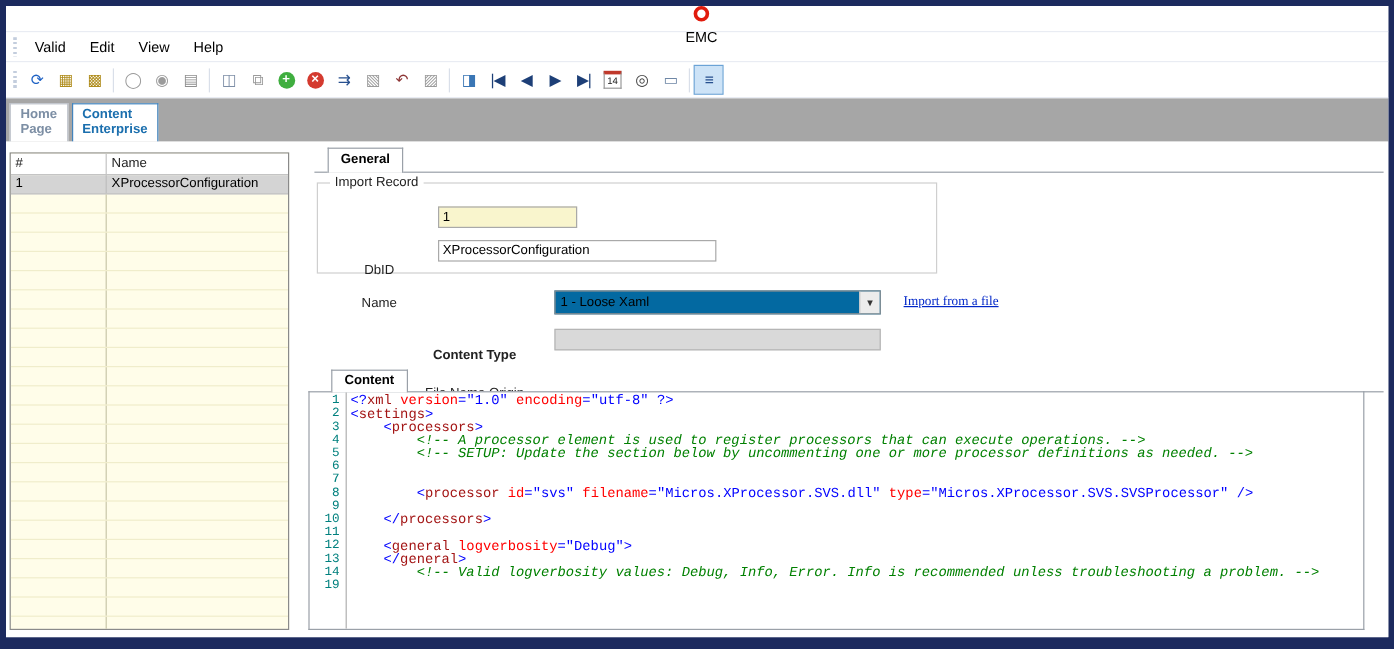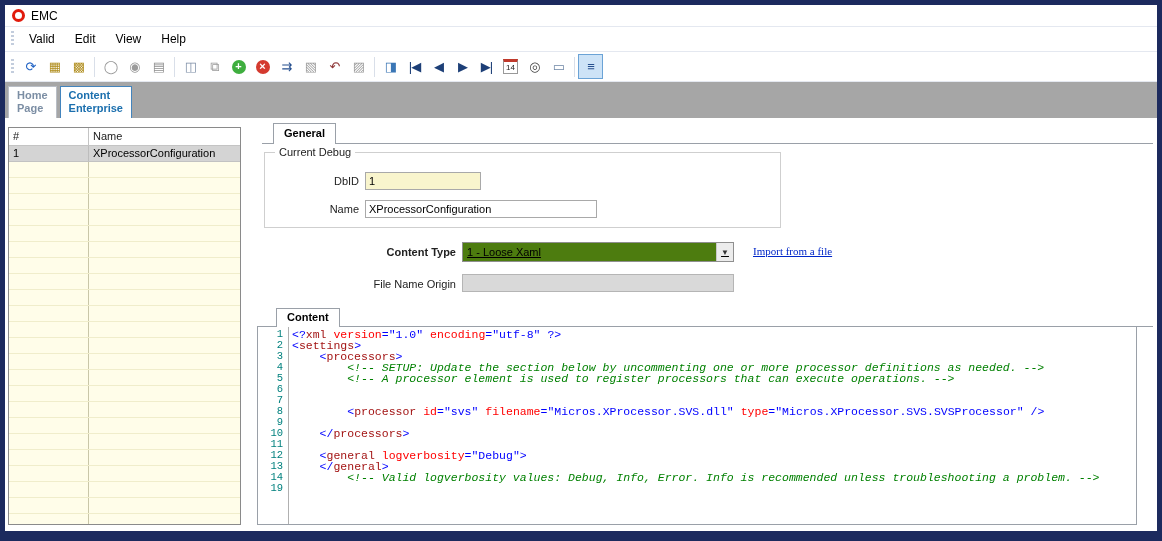--- a/index.html
+++ b/index.html
@@ -3,21 +3,21 @@
 <meta charset="utf-8">
 <style>
   html,body{margin:0;padding:0;background:#fff;}
   *{box-sizing:border-box;}
   .window{
     width:1162px;height:541px;position:relative;background:#fff;
     border:5px solid #1c2a5e;border-bottom-width:10px;
     font-family:"Liberation Sans",sans-serif;color:#000;overflow:hidden;
   }
   
-  .titlebar{height:22px;display:flex;align-items:center;gap:6px;padding-left:7px;border-bottom:1px solid #e4e8f0;background:#fff;}
+  .titlebar{height:22px;display:flex;align-items:center;gap:6px;padding-left:7px;border-bottom:1px solid #e4e8f0;background:#fff;flex-direction:column;}
   .logo{width:13px;height:13px;border-radius:50%;border:3.5px solid #e11b0c;flex:none;}
   .title-text{font-size:12px;}
   
   .menubar{height:25px;display:flex;align-items:center;padding-left:4px;border-bottom:1px solid #e4e8f0;background:#fff;}
   .grip{width:3px;height:16px;margin:0 5px 0 2px;background:repeating-linear-gradient(to bottom,#c3cddd 0 2px,transparent 2px 4px);flex:none;}
   .menu-item{padding:3px 10px;font-size:12px;cursor:default;}
   
   .toolbar{height:30px;display:flex;align-items:center;padding-left:4px;border-bottom:1px solid #e4e8f0;background:#fff;}
   .tb-items{display:flex;align-items:center;gap:1px;}
   .tb-btn{width:23px;height:23px;display:flex;align-items:center;justify-content:center;cursor:default;}
@@ -42,25 +42,25 @@
   .grid-row{display:flex;height:16px;flex:none;border-bottom:1px solid #f0edcb;}
   .grid-row.selected{background:#d4d4d4;border-bottom-color:#c2c2c2;}
   .grid-row.selected .c0{border-right-color:#bdbdbd;}
   .grid-cell{font-size:11px;padding:1px 4px;white-space:nowrap;overflow:hidden;}
   
   .page-tab{position:absolute;background:#fff;border:1px solid #9aa0a8;border-bottom:none;font-size:11px;font-weight:bold;padding:3px 10px;z-index:2;cursor:default;}
   .hline{position:absolute;height:1px;background:#9aa0a8;z-index:1;}
   
   .groupbox{position:absolute;left:259px;top:34px;width:517px;height:76px;border:1px solid #cfcfcf;}
   .group-legend{position:absolute;top:-7px;left:10px;background:#fff;padding:0 4px;font-size:11px;color:#222;}
-  .lbl{position:absolute;font-size:11px;color:#222;text-align:right;}
+  .lbl{position:absolute;font-size:11px;color:#222;text-align:center;margin-top:44px;}
   .field{position:absolute;font-size:11px;padding:1px 3px;border:1px solid #a9a9a9;background:#fff;font-family:"Liberation Sans",sans-serif;}
   .field.yellow{background:#f9f5cd;}
   .field.disabled{background:#d9d9d9;border-color:#b5b5b5;}
-  .dropdown{position:absolute;left:457px;top:124px;width:272px;height:20px;border:1px solid #8f8f8f;background:#4d7c0f;display:flex;align-items:center;font-size:11px;padding-left:4px;cursor:default;text-decoration:underline;}
+  .dropdown{position:absolute;left:457px;top:124px;width:272px;height:20px;border:1px solid #8f8f8f;background:#0369a1;display:flex;align-items:center;font-size:11px;padding-left:4px;cursor:default;}
   .dd-arrow{margin-left:auto;width:17px;height:100%;background:#ececec;border-left:1px solid #c8c8c8;display:flex;align-items:center;justify-content:center;font-size:8px;color:#333;}
   .link{position:absolute;left:748px;top:127px;font-size:11px;color:#0026c8;text-decoration:underline;cursor:pointer;font-family:Liberation Serif, serif;}
   
   .editor{position:absolute;left:252px;top:208px;width:880px;height:199px;border:1px solid #9aa0a8;border-top:none;display:flex;background:#fff;overflow:hidden;}
   .gutter{width:31px;flex:none;border-right:1px solid #b0b0b0;padding-top:3px;}
   .ln{height:11px;line-height:11px;font-family:"Liberation Mono",monospace;font-size:10.5px;color:#00807e;text-align:right;padding-right:5px;}
   .codearea{flex:1;padding:3px 0 0 3px;overflow:hidden;}
   .code-line{height:11px;font-family:"Liberation Mono",monospace;font-size:11.5px;line-height:11px;white-space:pre;}
   .tok-d{color:var(--tok-d,#0000ff);}
   .tok-n{color:var(--tok-n,#a31515);}
@@ -286,21 +286,21 @@
             <div class="grid-cell c0"></div>
             <div class="grid-cell c1"></div>
           </div>
         </div>
     </div>
 
     <div class="page-tab" style="left:268px;top:5px;height:21px;">General</div>
     <div class="hline" style="left:257px;top:25px;right:4px;"></div>
 
     <div class="groupbox">
-      <span class="group-legend">Current Debug</span>
+      <span class="group-legend">Import Record</span>
       <span class="lbl" style="left:8px;top:22px;width:86px;">DbID</span>
       <input class="field yellow" style="left: 100px; top: 19px; width: 116px; height: 18px;" value="1">
       <span class="lbl" style="left:8px;top:50px;width:86px;">Name</span>
       <input class="field" style="left: 100px; top: 47px; width: 232px; height: 18px;" value="XProcessorConfiguration">
     </div>
 
     <span class="lbl" style="left:330px;top:128px;width:121px;font-weight:bold;">Content Type</span>
     <div class="dropdown">
       <span>1 - Loose Xaml</span>
       <span class="dd-arrow">▼</span>
@@ -327,22 +327,22 @@
           <div class="ln">11</div>
           <div class="ln">12</div>
           <div class="ln">13</div>
           <div class="ln">14</div>
           <div class="ln">19</div>
         </div>
       <div class="codearea">
           <div class="code-line"><span class="tok-d">&lt;?</span><span class="tok-n">xml</span><span class="tok-p"> </span><span class="tok-a">version</span><span class="tok-d">=</span><span class="tok-v">"1.0"</span><span class="tok-p"> </span><span class="tok-a">encoding</span><span class="tok-d">=</span><span class="tok-v">"utf-8"</span><span class="tok-p"> </span><span class="tok-d">?&gt;</span></div>
           <div class="code-line"><span class="tok-d">&lt;</span><span class="tok-n">settings</span><span class="tok-d">&gt;</span></div>
           <div class="code-line"><span class="tok-p">    </span><span class="tok-d">&lt;</span><span class="tok-n">processors</span><span class="tok-d">&gt;</span></div>
+          <div class="code-line"><span class="tok-p">        </span><span class="tok-c">&lt;!-- A processor element is used to register processors that can execute operations. --&gt;</span></div>
           <div class="code-line"><span class="tok-p">        </span><span class="tok-c">&lt;!-- SETUP: Update the section below by uncommenting one or more processor definitions as needed. --&gt;</span></div>
-          <div class="code-line"><span class="tok-p">        </span><span class="tok-c">&lt;!-- A processor element is used to register processors that can execute operations. --&gt;</span></div>
           <div class="code-line"></div>
           <div class="code-line"></div>
           <div class="code-line"><span class="tok-p">        </span><span class="tok-d">&lt;</span><span class="tok-n">processor</span><span class="tok-p"> </span><span class="tok-a">id</span><span class="tok-d">=</span><span class="tok-v">"svs"</span><span class="tok-p"> </span><span class="tok-a">filename</span><span class="tok-d">=</span><span class="tok-v">"Micros.XProcessor.SVS.dll"</span><span class="tok-p"> </span><span class="tok-a">type</span><span class="tok-d">=</span><span class="tok-v">"Micros.XProcessor.SVS.SVSProcessor"</span><span class="tok-p"> </span><span class="tok-d">/&gt;</span></div>
           <div class="code-line"></div>
           <div class="code-line"><span class="tok-p">    </span><span class="tok-d">&lt;/</span><span class="tok-n">processors</span><span class="tok-d">&gt;</span></div>
           <div class="code-line"></div>
           <div class="code-line"><span class="tok-p">    </span><span class="tok-d">&lt;</span><span class="tok-n">general</span><span class="tok-p"> </span><span class="tok-a">logverbosity</span><span class="tok-d">=</span><span class="tok-v">"Debug"</span><span class="tok-d">&gt;</span></div>
           <div class="code-line"><span class="tok-p">    </span><span class="tok-d">&lt;/</span><span class="tok-n">general</span><span class="tok-d">&gt;</span></div>
           <div class="code-line"><span class="tok-p">        </span><span class="tok-c">&lt;!-- Valid logverbosity values: Debug, Info, Error. Info is recommended unless troubleshooting a problem. --&gt;</span></div>
         </div>

